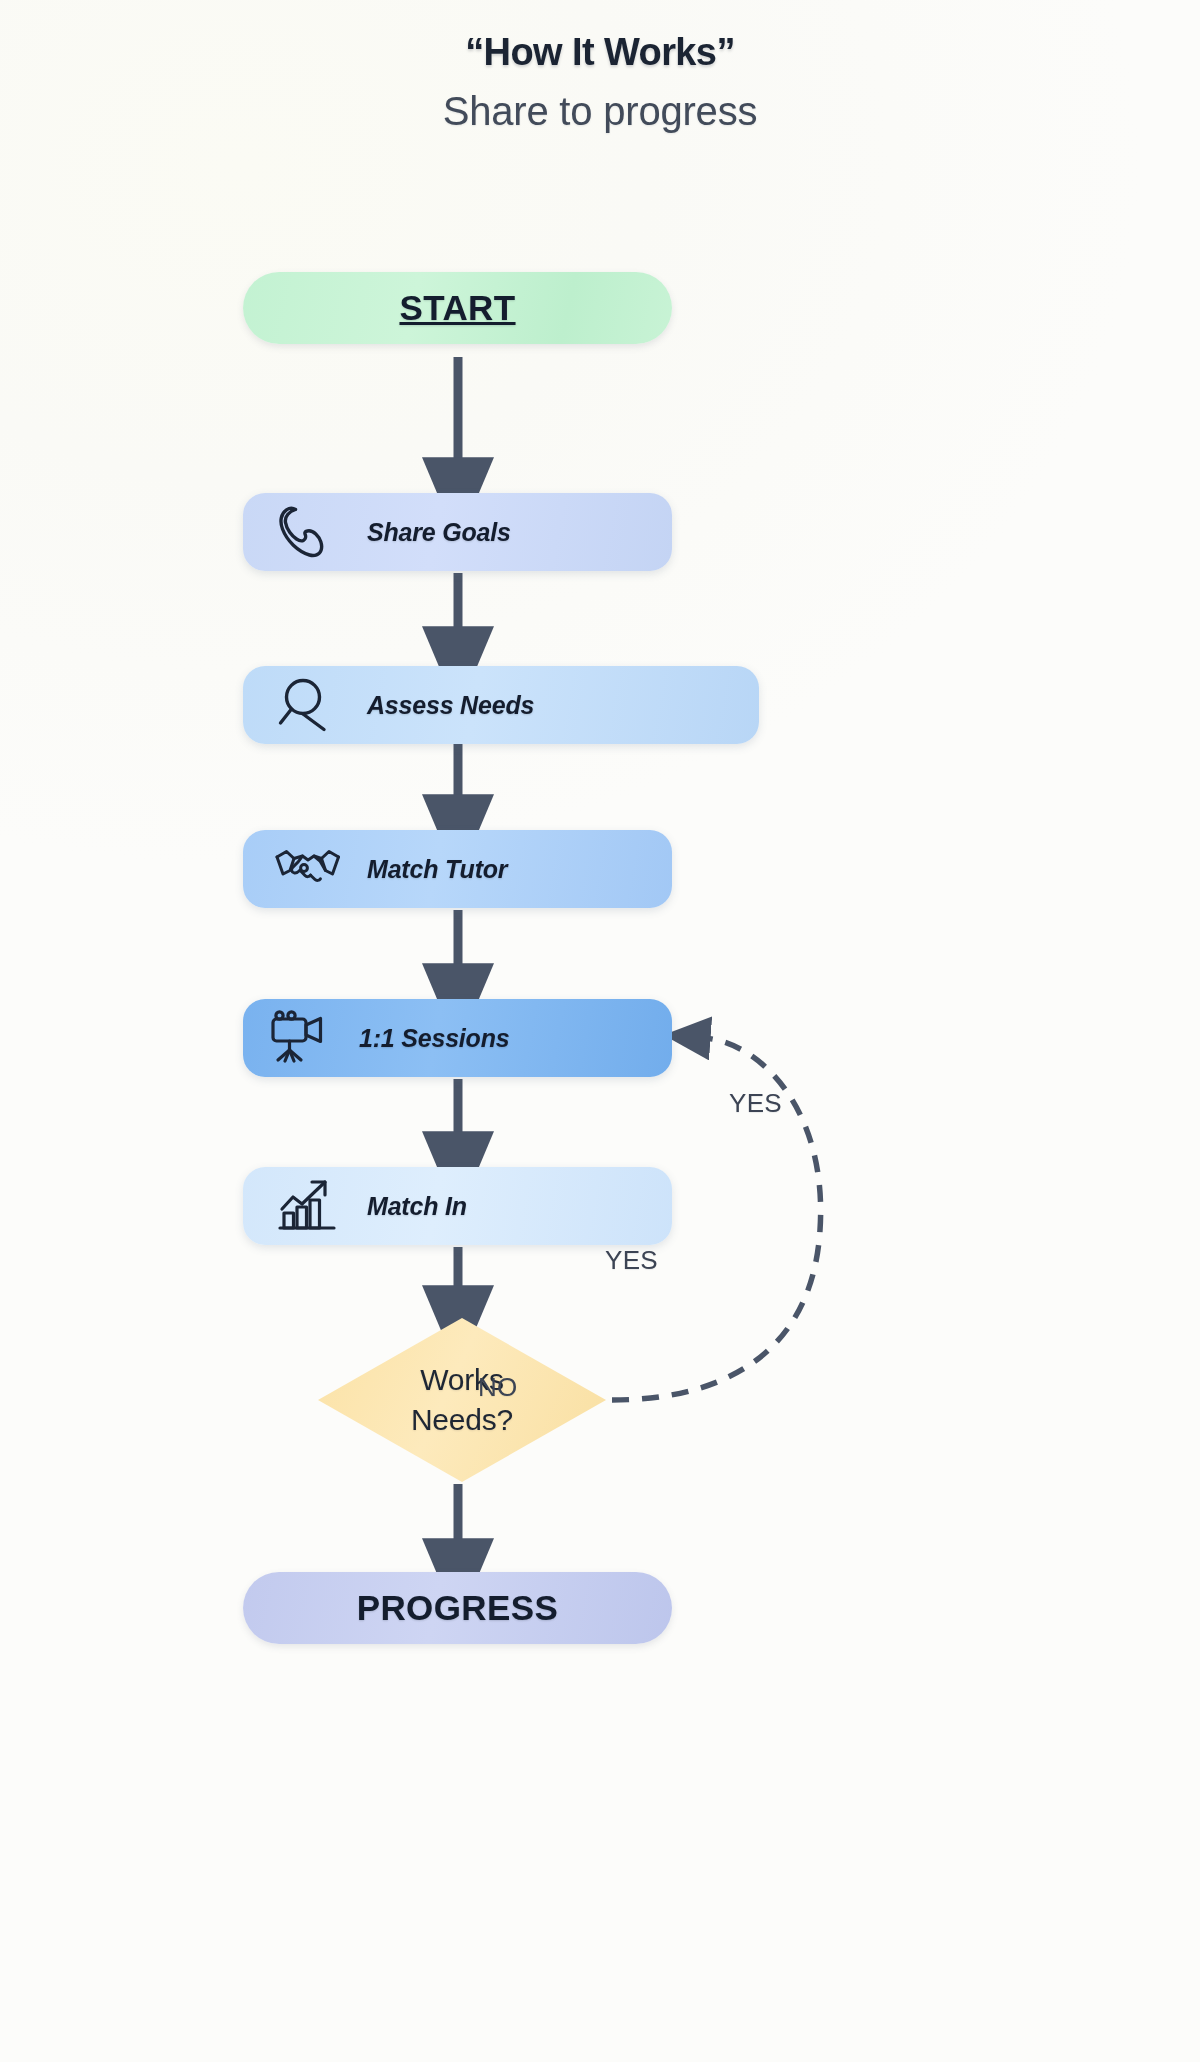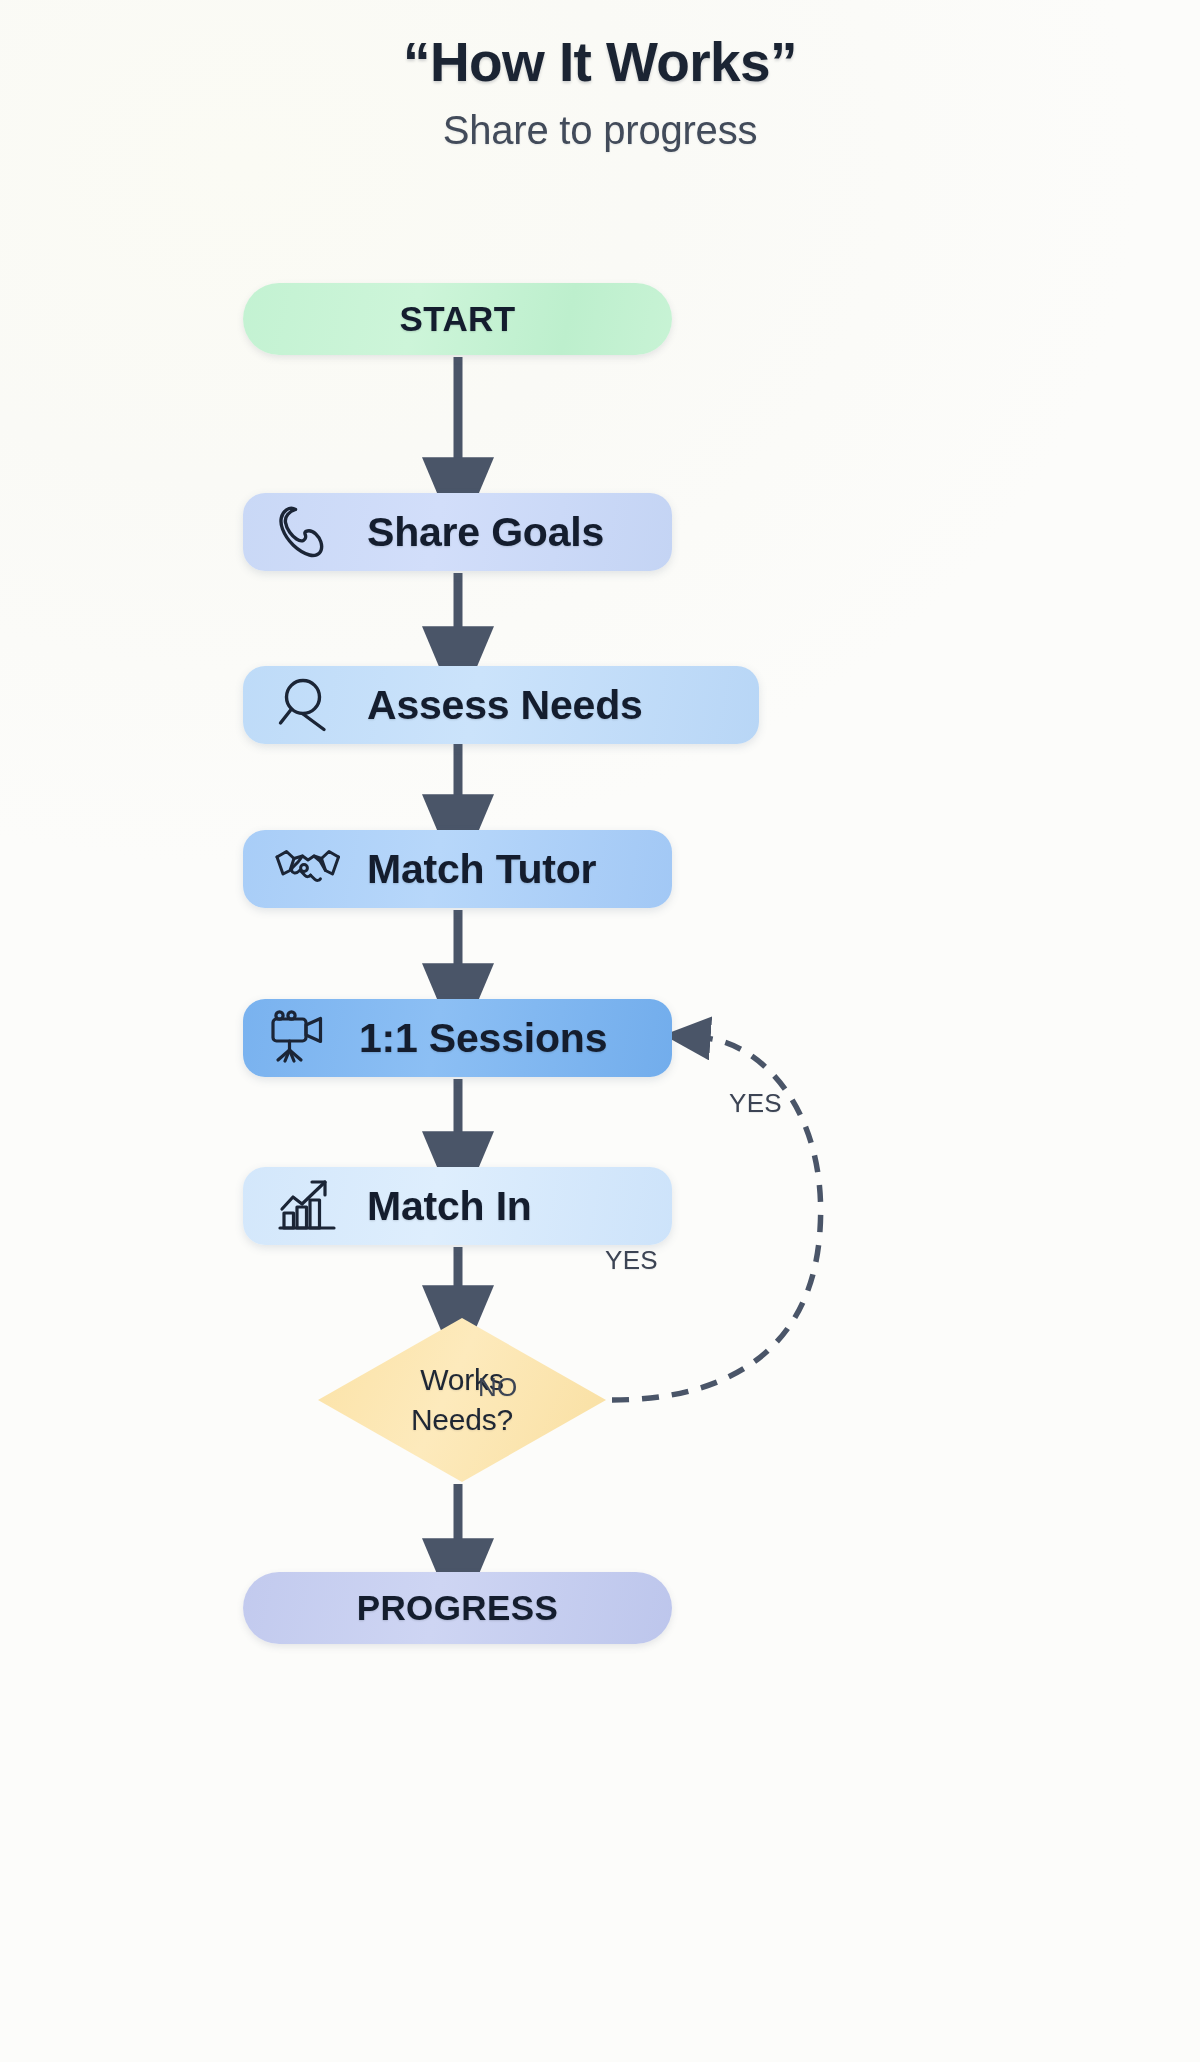--- a/index.html
+++ b/index.html
@@ -28,21 +28,21 @@
 
   
   #header {
     position: absolute;
     left: 0; top: 0;
     width: 1200px;
     text-align: center;
     padding-top: 32px;
   }
   #title {
-    font-size: 55px;
+    font-size: 38px;
     font-weight: 700;
     color: #1b2433;
     letter-spacing: -0.6px;
     line-height: 1.1;
     text-shadow: 0 2px 3px rgba(20,28,45,0.18);
   }
   #subtitle {
     margin-top: 14px;
     font-size: 40px;
     font-weight: 400;
@@ -71,41 +71,43 @@
     letter-spacing: 0.4px;
     text-shadow: 0 1px 2px rgba(20,28,45,0.16);
   }
 
   .box {
     border-radius: 22px;
     box-shadow: 0 3px 8px rgba(90,105,130,0.16);
     padding-left: 28px;
   }
   .box .node-label {
-    font-size: 41px;
+    font-size: 25px;
     font-weight: 700;
     letter-spacing: -0.2px;
     text-shadow: 0 1px 2px rgba(20,28,45,0.16);
+    font-style: italic;
   }
 
   .icon-wrap {
     width: 74px;
     height: 66px;
     flex: 0 0 74px;
     display: flex;
     align-items: center;
     justify-content: center;
     margin-right: 22px;
   }
   .icon-wrap svg { display: block; overflow: visible; }
 
   
   #node-start {
-    left: 243px; top: 283px; width: 429px; height: 72px;
+    left: 243px; top: 272px; width: 429px; height: 72px;
     background: linear-gradient(102deg, #c3f2d2 0%, #cdf5d9 40%, #bdefcd 75%, #c8f3d5 100%);
+    text-decoration: underline;
   }
   #node-share-goals {
     left: 243px; top: 493px; width: 429px; height: 78px;
     background: linear-gradient(100deg, #c9d8f6 0%, #d2defa 45%, #c4d4f4 100%);
   }
   #node-assess-needs {
     left: 243px; top: 666px; width: 516px; height: 78px;
     background: linear-gradient(100deg, #bedbf8 0%, #cbe3fb 45%, #b8d6f6 100%);
   }
   #node-match-tutor {

